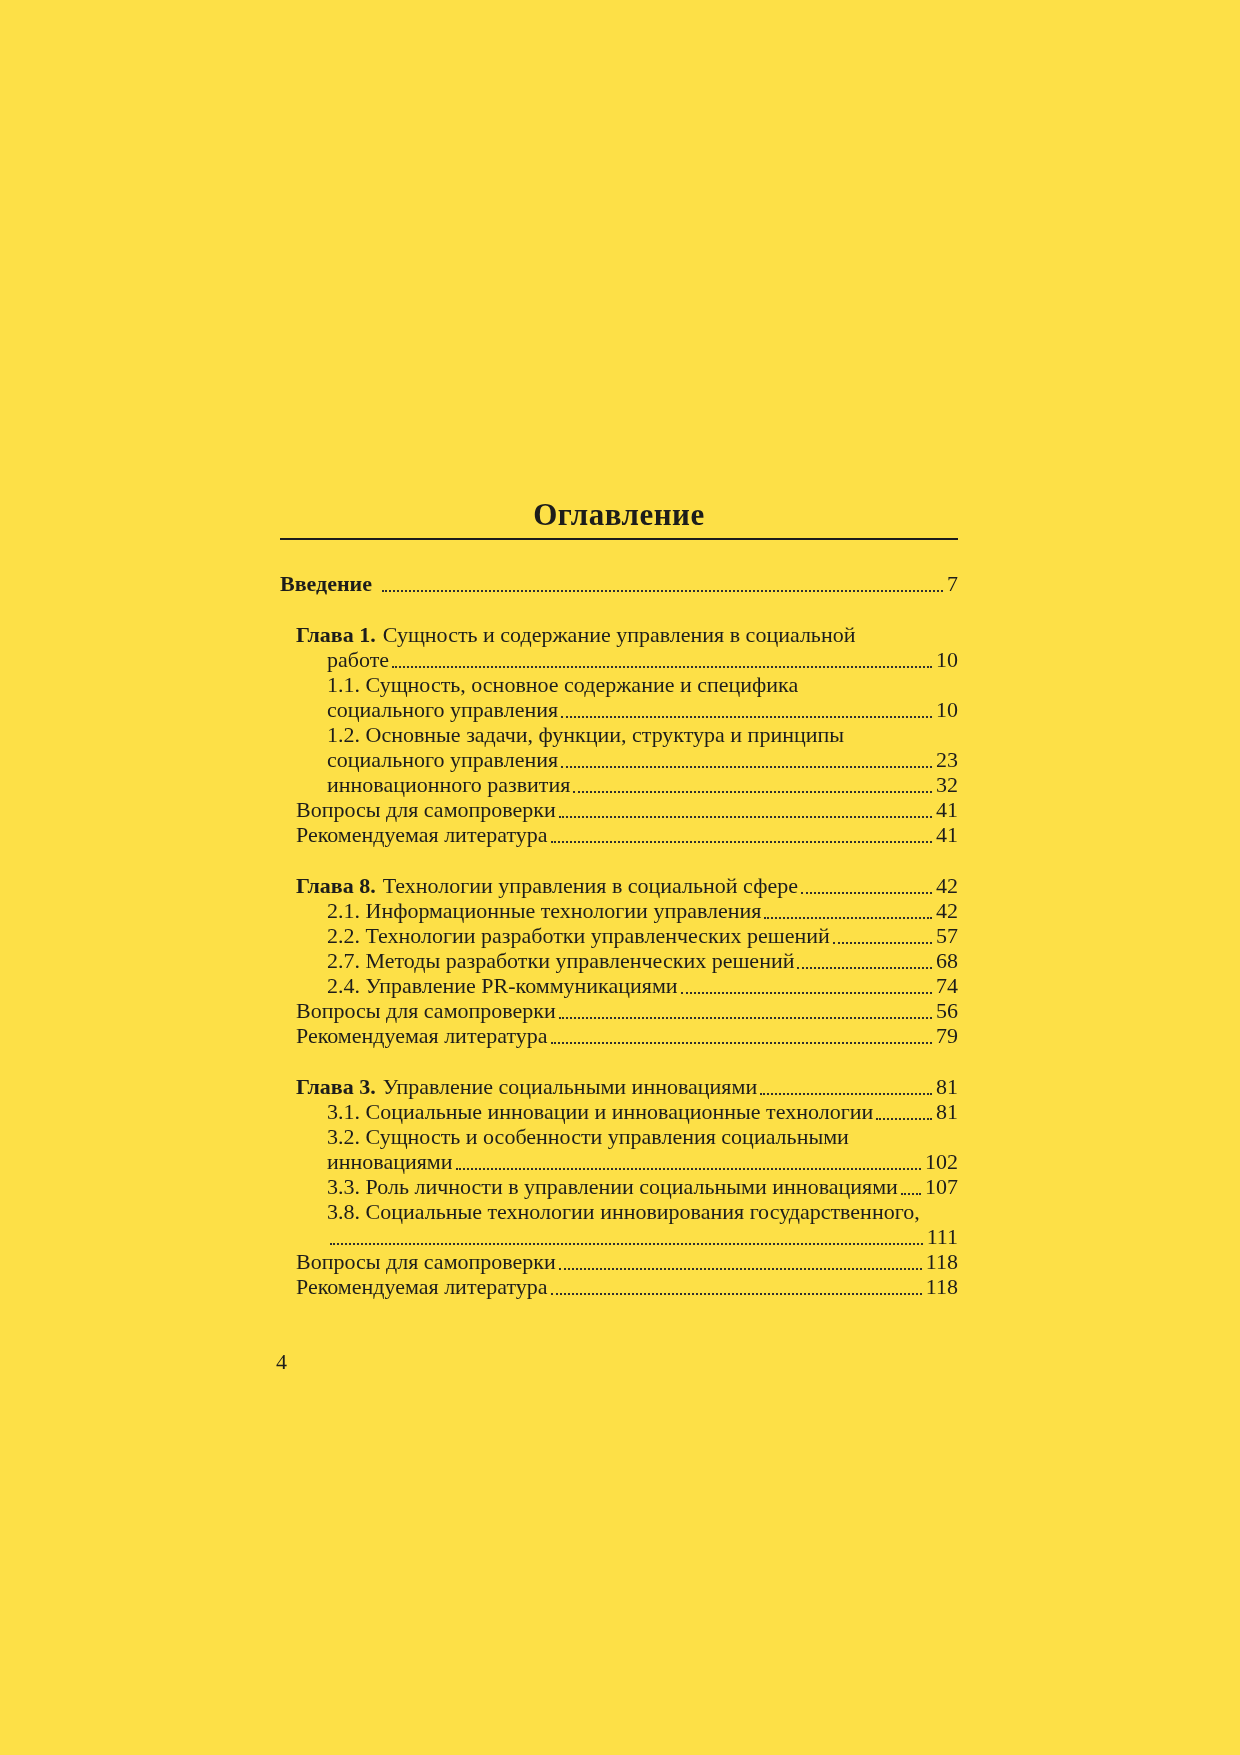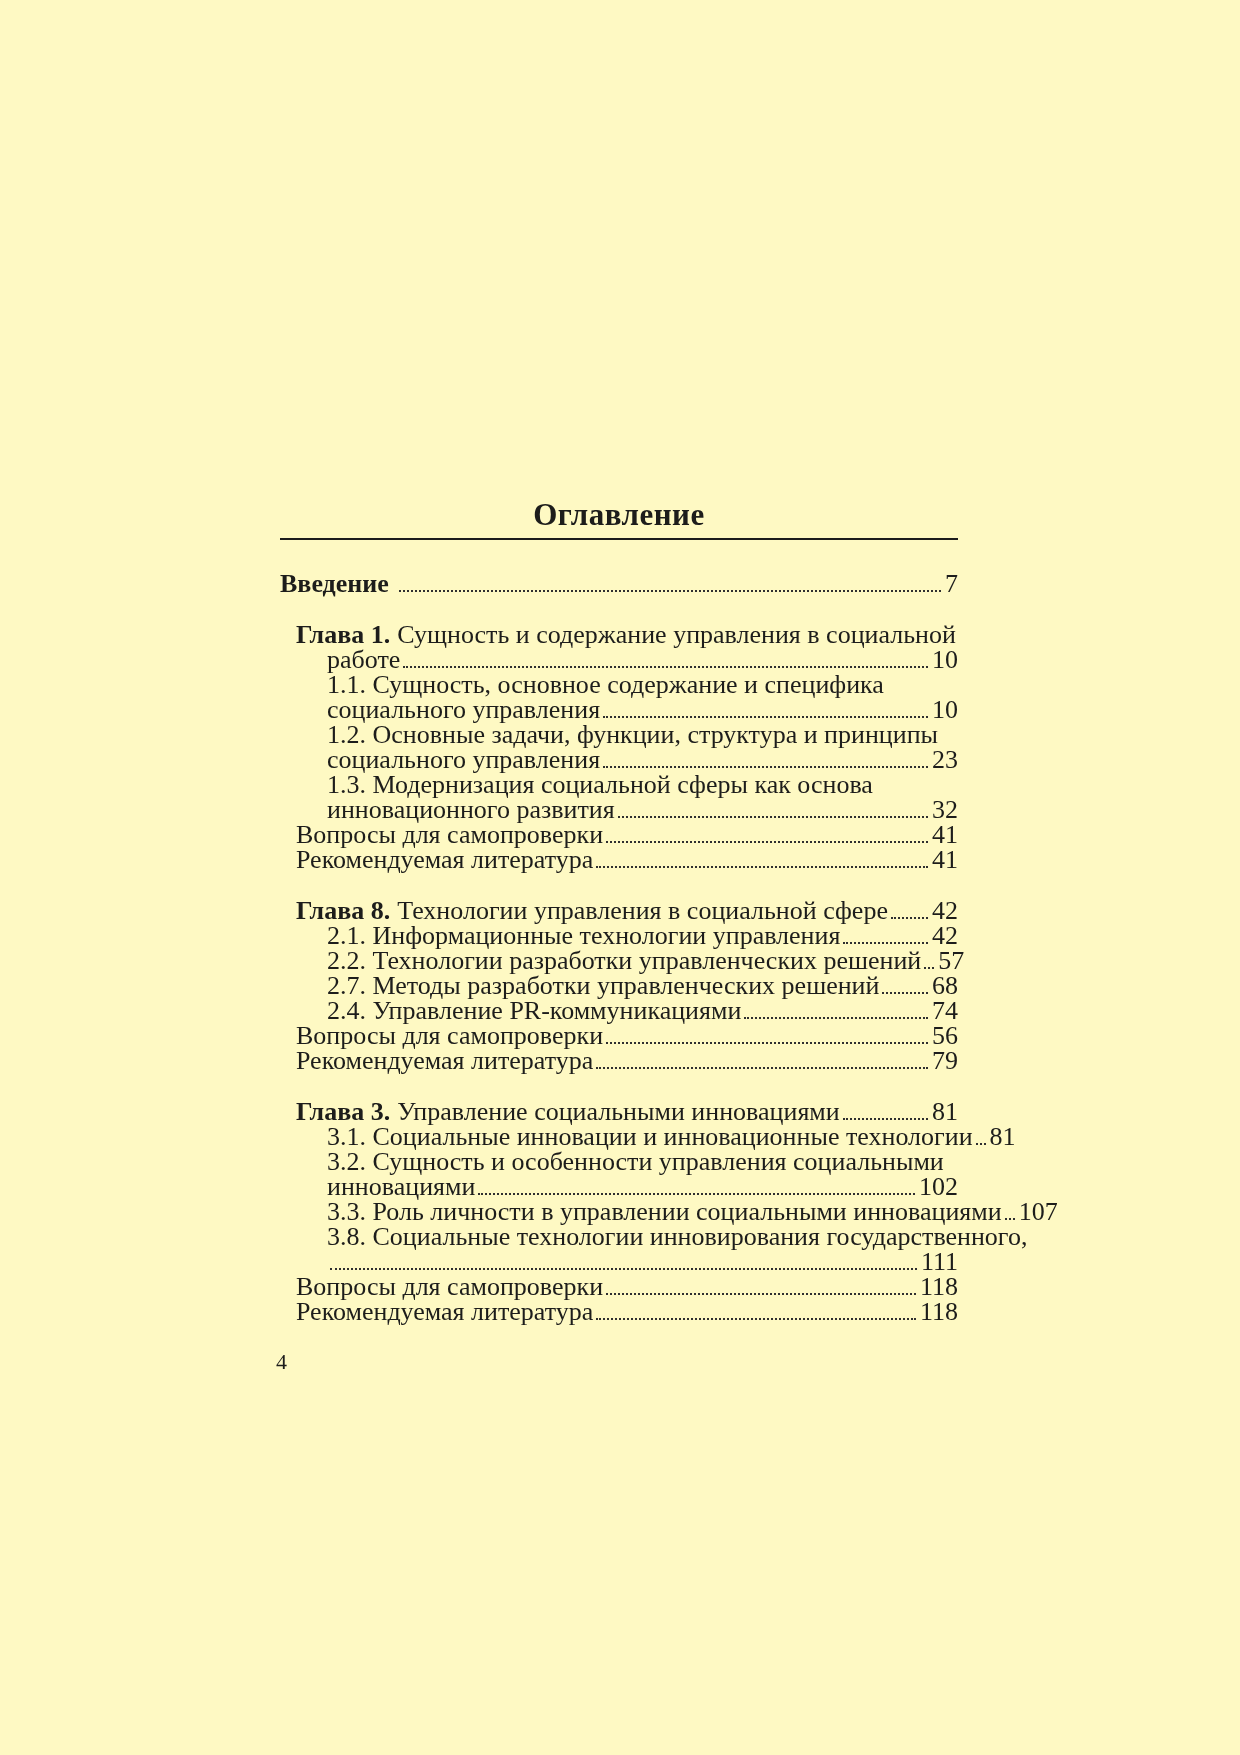--- a/index.html
+++ b/index.html
@@ -1,20 +1,20 @@
 <!DOCTYPE html>
 <html><head>
 <meta charset="utf-8">
 <style>
   html, body { margin: 0; padding: 0; background: #ffffff; }
   .page {
     position: relative;
     width: 1240px;
     height: 1755px;
-    background: #fef9c3;
+    background: #fde047;
     color: #1d1d1b;
     font-family: "Liberation Serif", serif;
     overflow: hidden;
   }
   .content {
     position: absolute;
     left: 280px;
     top: 500px;
     width: 678px;
   }
@@ -26,21 +26,21 @@
     font-weight: bold;
     letter-spacing: 0.5px;
   }
   .rule {
     margin-top: 8px;
     border-top: 2px solid #1c1c1c;
     height: 0;
   }
   .toc {
     margin-top: 31px;
-    font-size: 26px;
+    font-size: 22px;
     line-height: 25px;
   }
   .toc-section + .toc-section { margin-top: 26px; margin-left: 16px; }
   .toc-line {
     display: flex;
     align-items: baseline;
     white-space: nowrap;
   }
   .toc-line.indent-1 { padding-left: 31px; }
   .toc-bold { font-weight: bold; margin-right: 7px; }
@@ -96,23 +96,20 @@
           </div>
           <div class="toc-line indent-1">
             <span class="toc-text">1.2. Основные задачи, функции, структура и принципы</span>
           </div>
           <div class="toc-line indent-1">
             <span class="toc-text">социального управления</span>
             <span class="leader"></span>
             <span class="toc-page">23</span>
           </div>
           <div class="toc-line indent-1">
-            <span class="toc-text">1.3. Модернизация социальной сферы как основа</span>
-          </div>
-          <div class="toc-line indent-1">
             <span class="toc-text">инновационного развития</span>
             <span class="leader"></span>
             <span class="toc-page">32</span>
           </div>
           <div class="toc-line indent-0">
             <span class="toc-text">Вопросы для самопроверки</span>
             <span class="leader"></span>
             <span class="toc-page">41</span>
           </div>
           <div class="toc-line indent-0">

